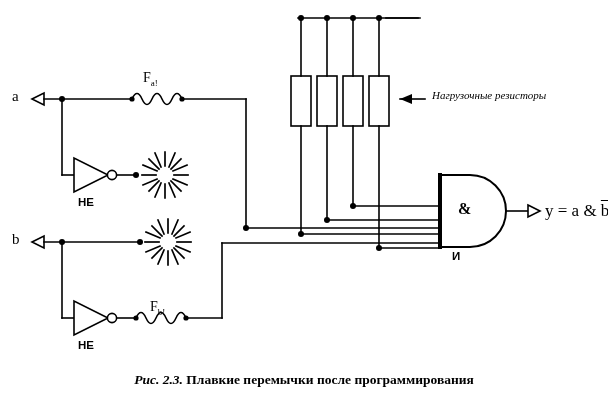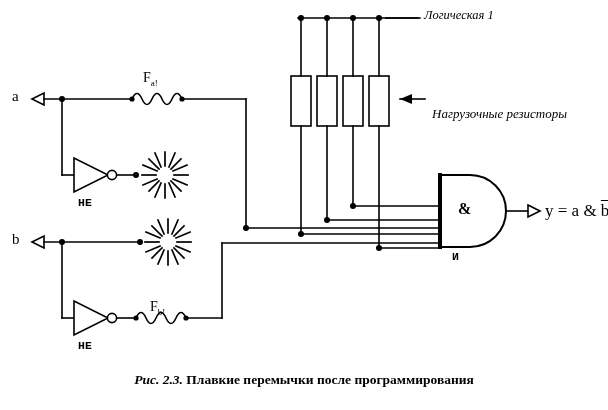--- a/index.html
+++ b/index.html
@@ -22,21 +22,21 @@
     left: 0;
     top: 0;
   }
   .lbl {
     position: absolute;
     font-family: "Liberation Serif", serif;
     color: #000;
     white-space: nowrap;
   }
   .lbl-sans {
-    font-family: Liberation Mono, monospace;
+    font-family: Liberation Sans, sans-serif;
   }
   #caption {
     position: absolute;
     left: 0;
     top: 372px;
     width: 608px;
     text-align: center;
     font-family: "Liberation Serif", serif;
     font-size: 13.5px;
     color: #000;
@@ -205,23 +205,22 @@
   </div>
 
   <div class="lbl lbl-sans" style="left:78px; top:196px; font-size:11.5px; font-weight:bold;">НЕ</div>
 
   <div class="lbl lbl-sans" style="left:78px; top:339px; font-size:11.5px; font-weight:bold;">НЕ</div>
 
   <div class="lbl" style="left:458px; top:200px; font-size:16px; font-weight:bold;">&amp;</div>
 
   <div class="lbl lbl-sans" style="left:452px; top:250px; font-size:11.5px; font-weight:bold;">И</div>
 
-  <div class="lbl" style="left:424px; top:8px; font-size:12.5px; font-style:italic;">Логическая 1</div>
-
-  <div class="lbl" style="left:432px; top:106px; font-size:13px; font-style:italic;">Нагрузочные резисторы</div>
+
+  <div class="lbl" style="left:432px; top:89px; font-size:11px; font-style:italic;">Нагрузочные резисторы</div>
 
   <div class="lbl" style="left:545px; top:201px; font-size:17px;">
     <span>y = a &amp; </span><span class="ovl">b</span>
   </div>
 
   <div id="caption">
     <span class="cap-ital">Рис. 2.3.</span><span class="cap-bold"> Плавкие перемычки после программирования</span>
   </div>
 
 </div>

